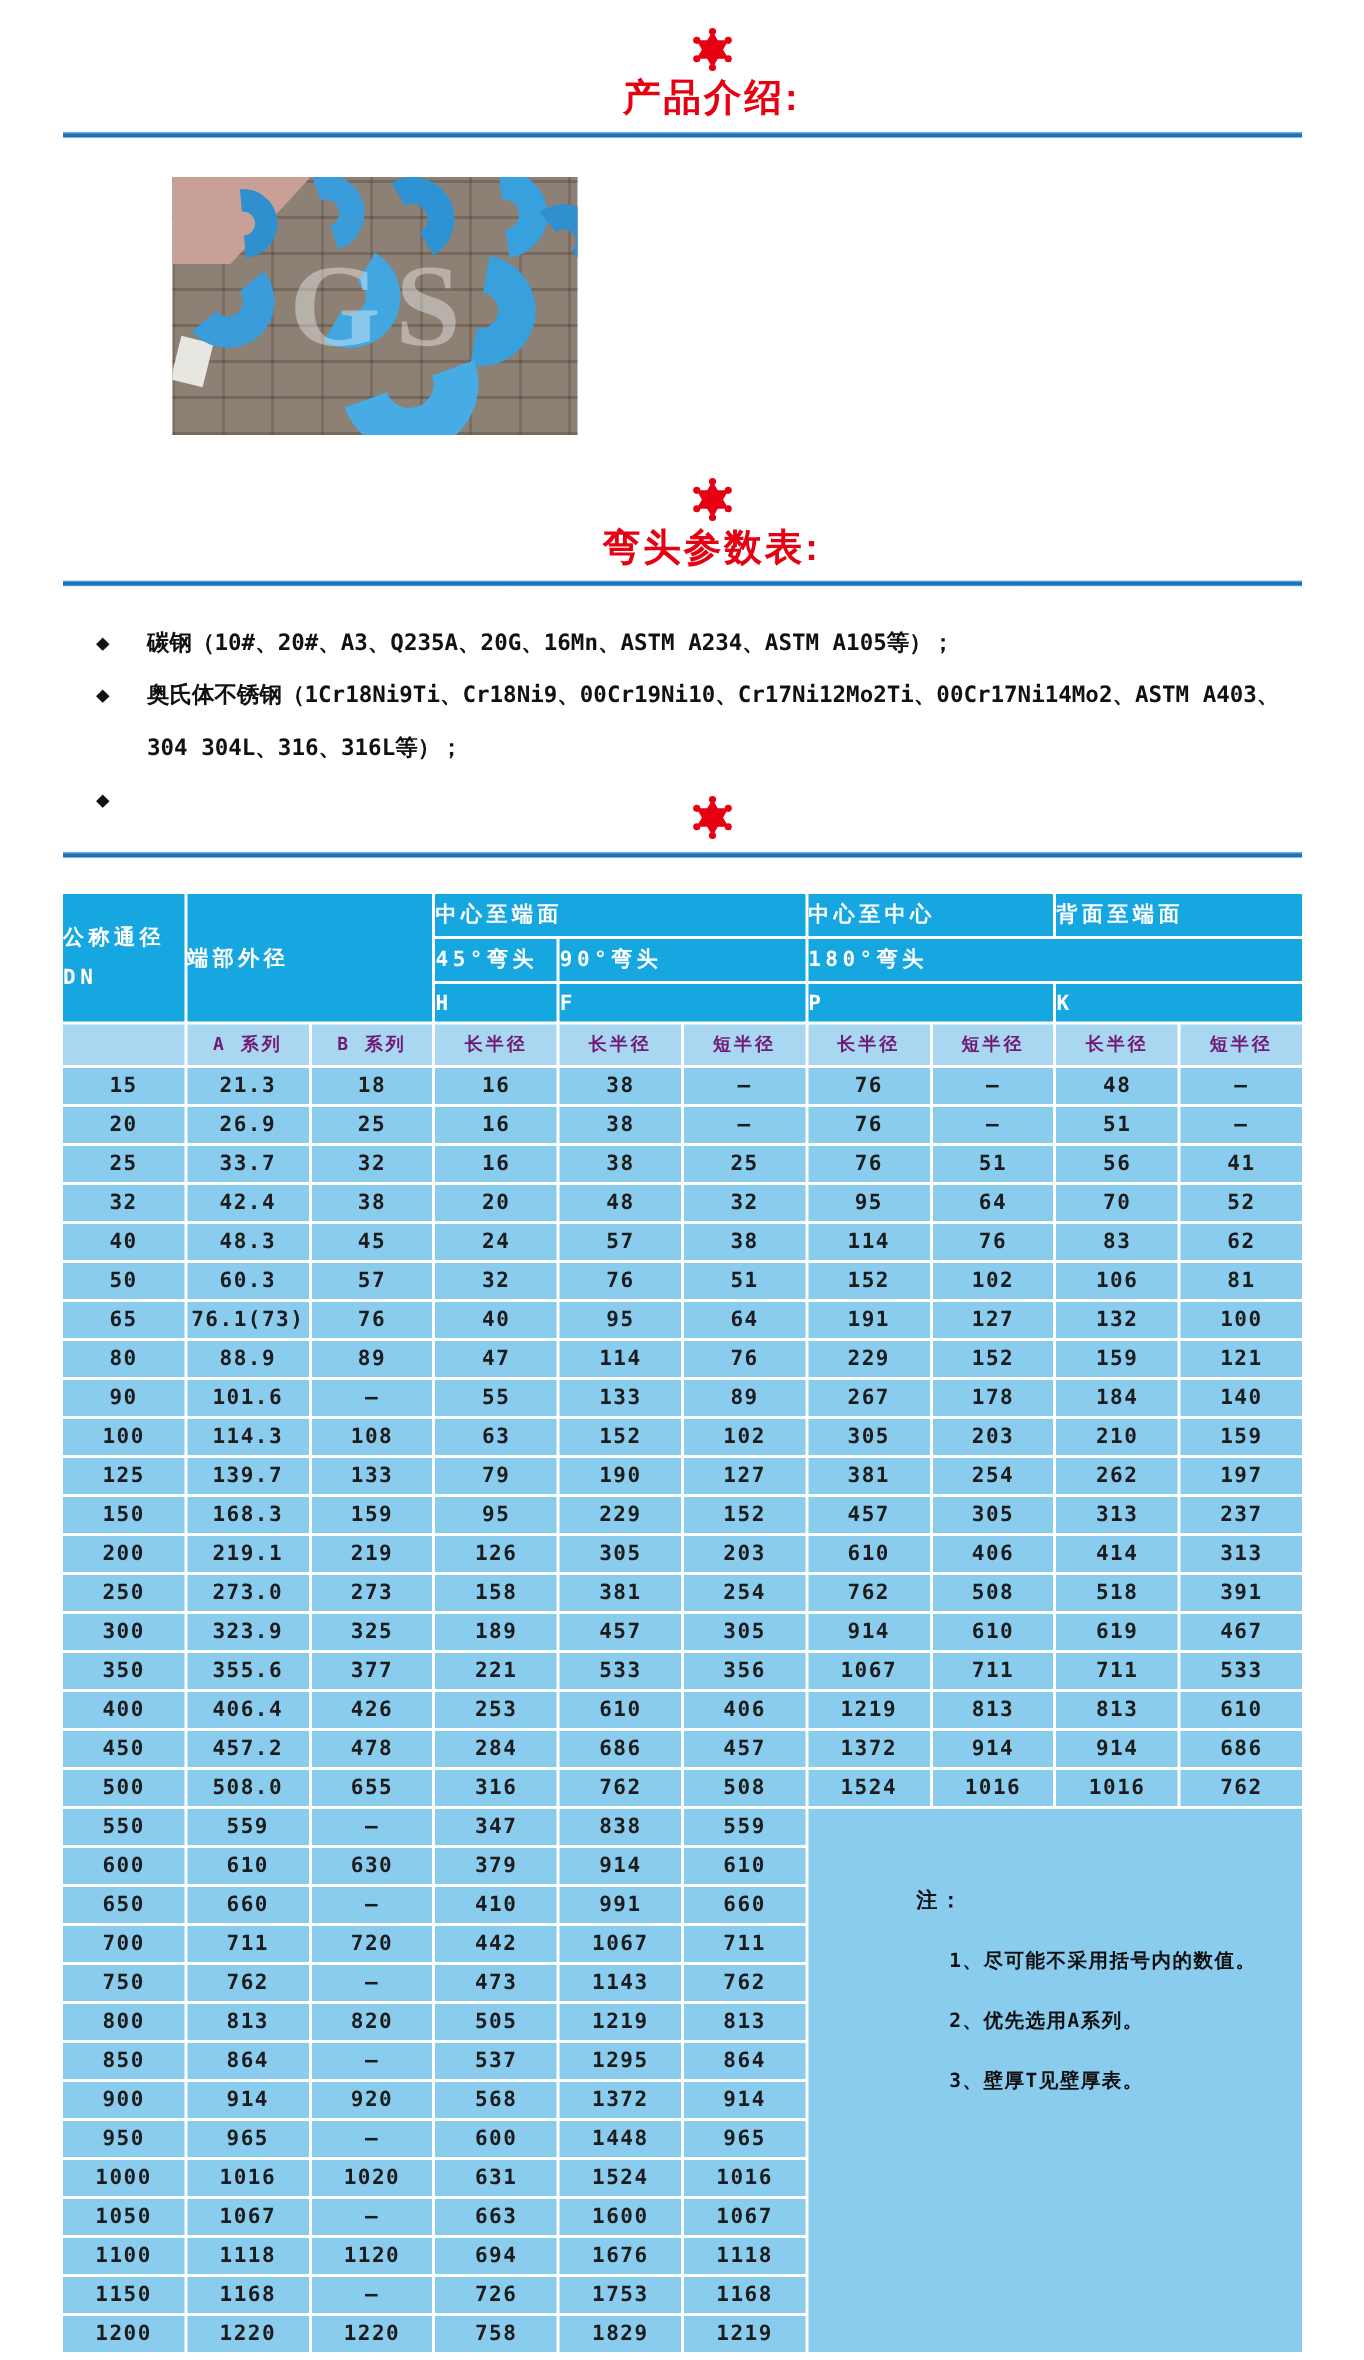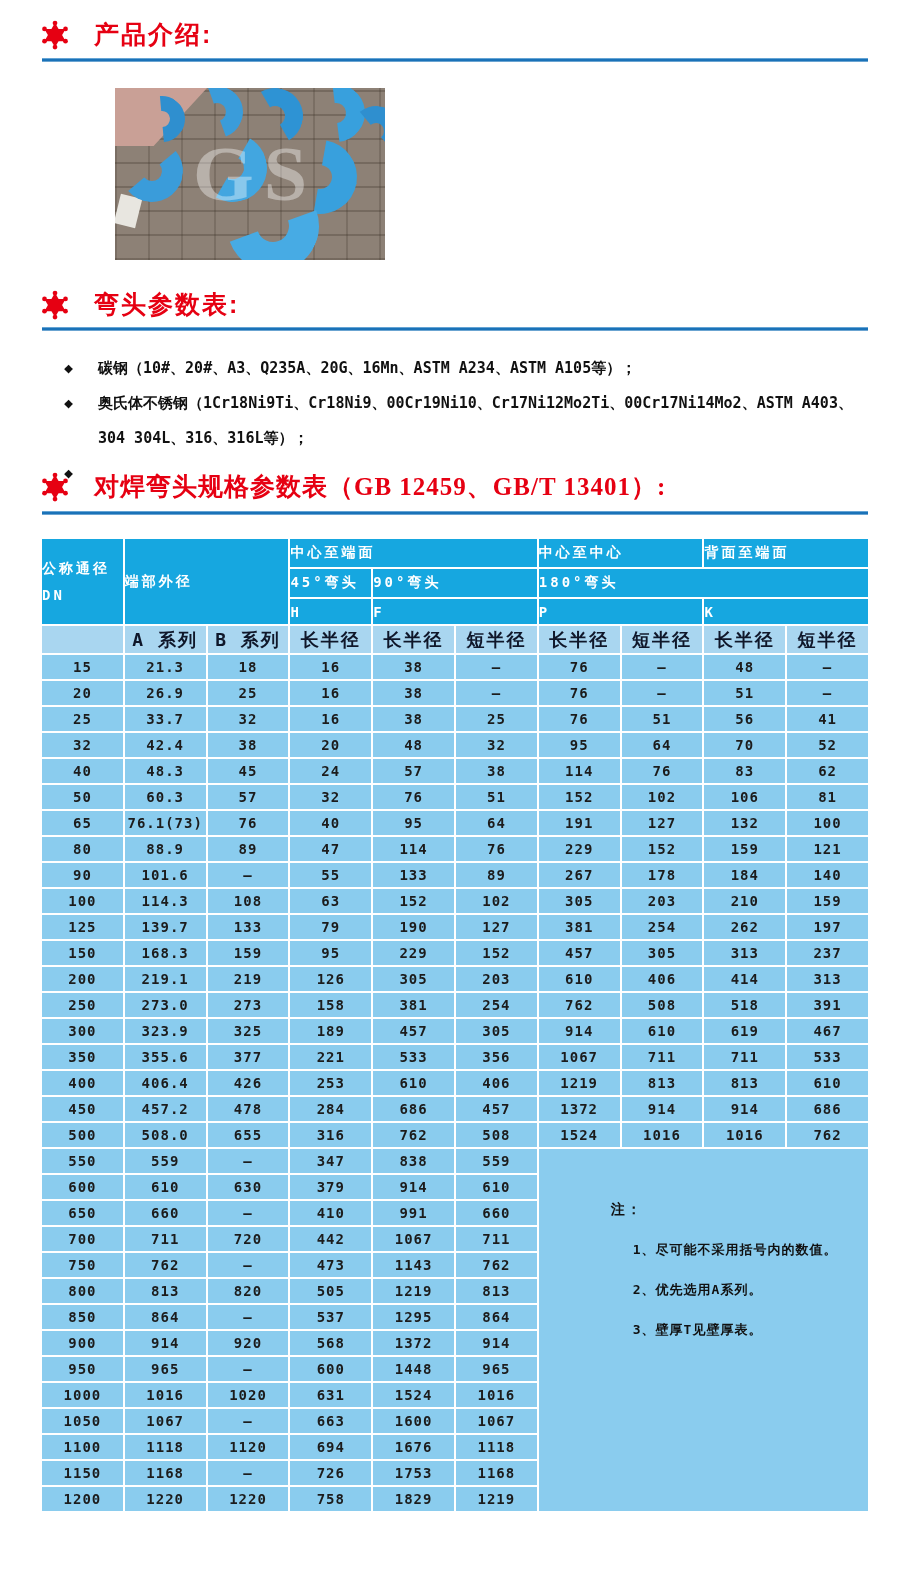--- a/index.html
+++ b/index.html
@@ -8,22 +8,22 @@
     --table-header-blue:#16a7e0;
     --table-subheader-blue:#a9d6f0;
     --table-cell-blue:#8accee;
     --divider-blue:#1a72b8;
   }
   *{box-sizing:border-box;}
   body{margin:0;background:#ffffff;font-family:"Liberation Sans",sans-serif;}
   .page{width:909px;height:1573px;background:#fff;overflow:hidden;position:relative;}
 
   
-  .sec-head{display:flex;align-items:center;gap:24px;margin:0 0 0 40px;color:var(--accent-red);
-    font-weight:bold;font-size:25px;letter-spacing:2px;}
+  .sec-head{display:flex;align-items:center;gap:0;margin:0 0 0 40px;color:var(--accent-red);
+    font-weight:bold;font-size:25px;letter-spacing:2px;flex-direction:column;}
   .sec-head .star{width:30px;height:30px;flex:0 0 auto;}
   .divider{height:4px;margin-left:42px;width:826px;
     background:linear-gradient(to bottom,#8fc0e4,var(--divider-blue) 35%,var(--divider-blue) 75%,#bcd6ea);}
   .h1{margin-top:18px;}
   .h2{margin-top:24px;}
   .h3{margin-top:14px;font-family:"Liberation Serif",serif;letter-spacing:1px;}
   .d1{margin-top:7px;}
   .d2{margin-top:6px;}
   .d3{margin-top:8px;}
 
@@ -56,21 +56,21 @@
   
   table.spec{border-collapse:separate;border-spacing:2px;table-layout:fixed;
     width:830px;margin:22px 0 0 40px;background:#fff;
     font-family:"DejaVu Sans Mono",monospace;}
   table.spec col{width:10%;}
   table.spec th{background:var(--table-header-blue);color:#fff;font-size:14px;font-weight:bold;
     letter-spacing:3px;text-align:left;vertical-align:middle;padding:0;}
   table.spec tr.r1 th{height:28px;}
   table.spec tr.r2 th{height:28px;}
   table.spec tr.r3 th{height:25px;letter-spacing:1px;}
-  table.spec tr.sub td{background:var(--table-subheader-blue);color:#0f172a;font-size:18px;font-weight:bold;
+  table.spec tr.sub td{background:var(--table-subheader-blue);color:#701a75;font-size:12px;font-weight:bold;
     letter-spacing:2px;text-align:center;height:27px;}
   table.spec td.dc{background:var(--table-cell-blue);color:#1c1c1c;font-size:14px;font-weight:bold;
     text-align:center;height:24px;letter-spacing:1px;}
   table.spec td.notes-cell{background:var(--table-cell-blue);vertical-align:middle;text-align:left;
     padding:0 0 120px 72px;color:#111;}
   .notes-title{font-size:14px;font-weight:bold;margin-bottom:4px;letter-spacing:2px;}
   .note-line{font-size:13px;font-weight:bold;margin-top:22px;padding-left:22px;letter-spacing:1px;}
   .dn-line{line-height:1.9;letter-spacing:3px;}
 </style>
 </head>
@@ -141,21 +141,20 @@
         <polygon points="12,2.2 3.5,16.9 20.5,16.9"></polygon>
         <polygon points="12,21.8 3.5,7.1 20.5,7.1"></polygon>
         <circle cx="12" cy="2.4" r="1.9"></circle>
           <circle cx="12" cy="21.6" r="1.9"></circle>
         <circle cx="3.6" cy="7.1" r="1.9"></circle>
           <circle cx="20.4" cy="7.1" r="1.9"></circle>
         <circle cx="3.6" cy="16.9" r="1.9"></circle>
           <circle cx="20.4" cy="16.9" r="1.9"></circle>
       </g>
     </svg>
-    <span>对焊弯头规格参数表（GB 12459、GB/T 13401）:</span>
   </div>
   <div class="divider d3"></div>
 
   <table class="spec">
     <colgroup>
       <col>
         <col>
         <col>
         <col>
         <col>

